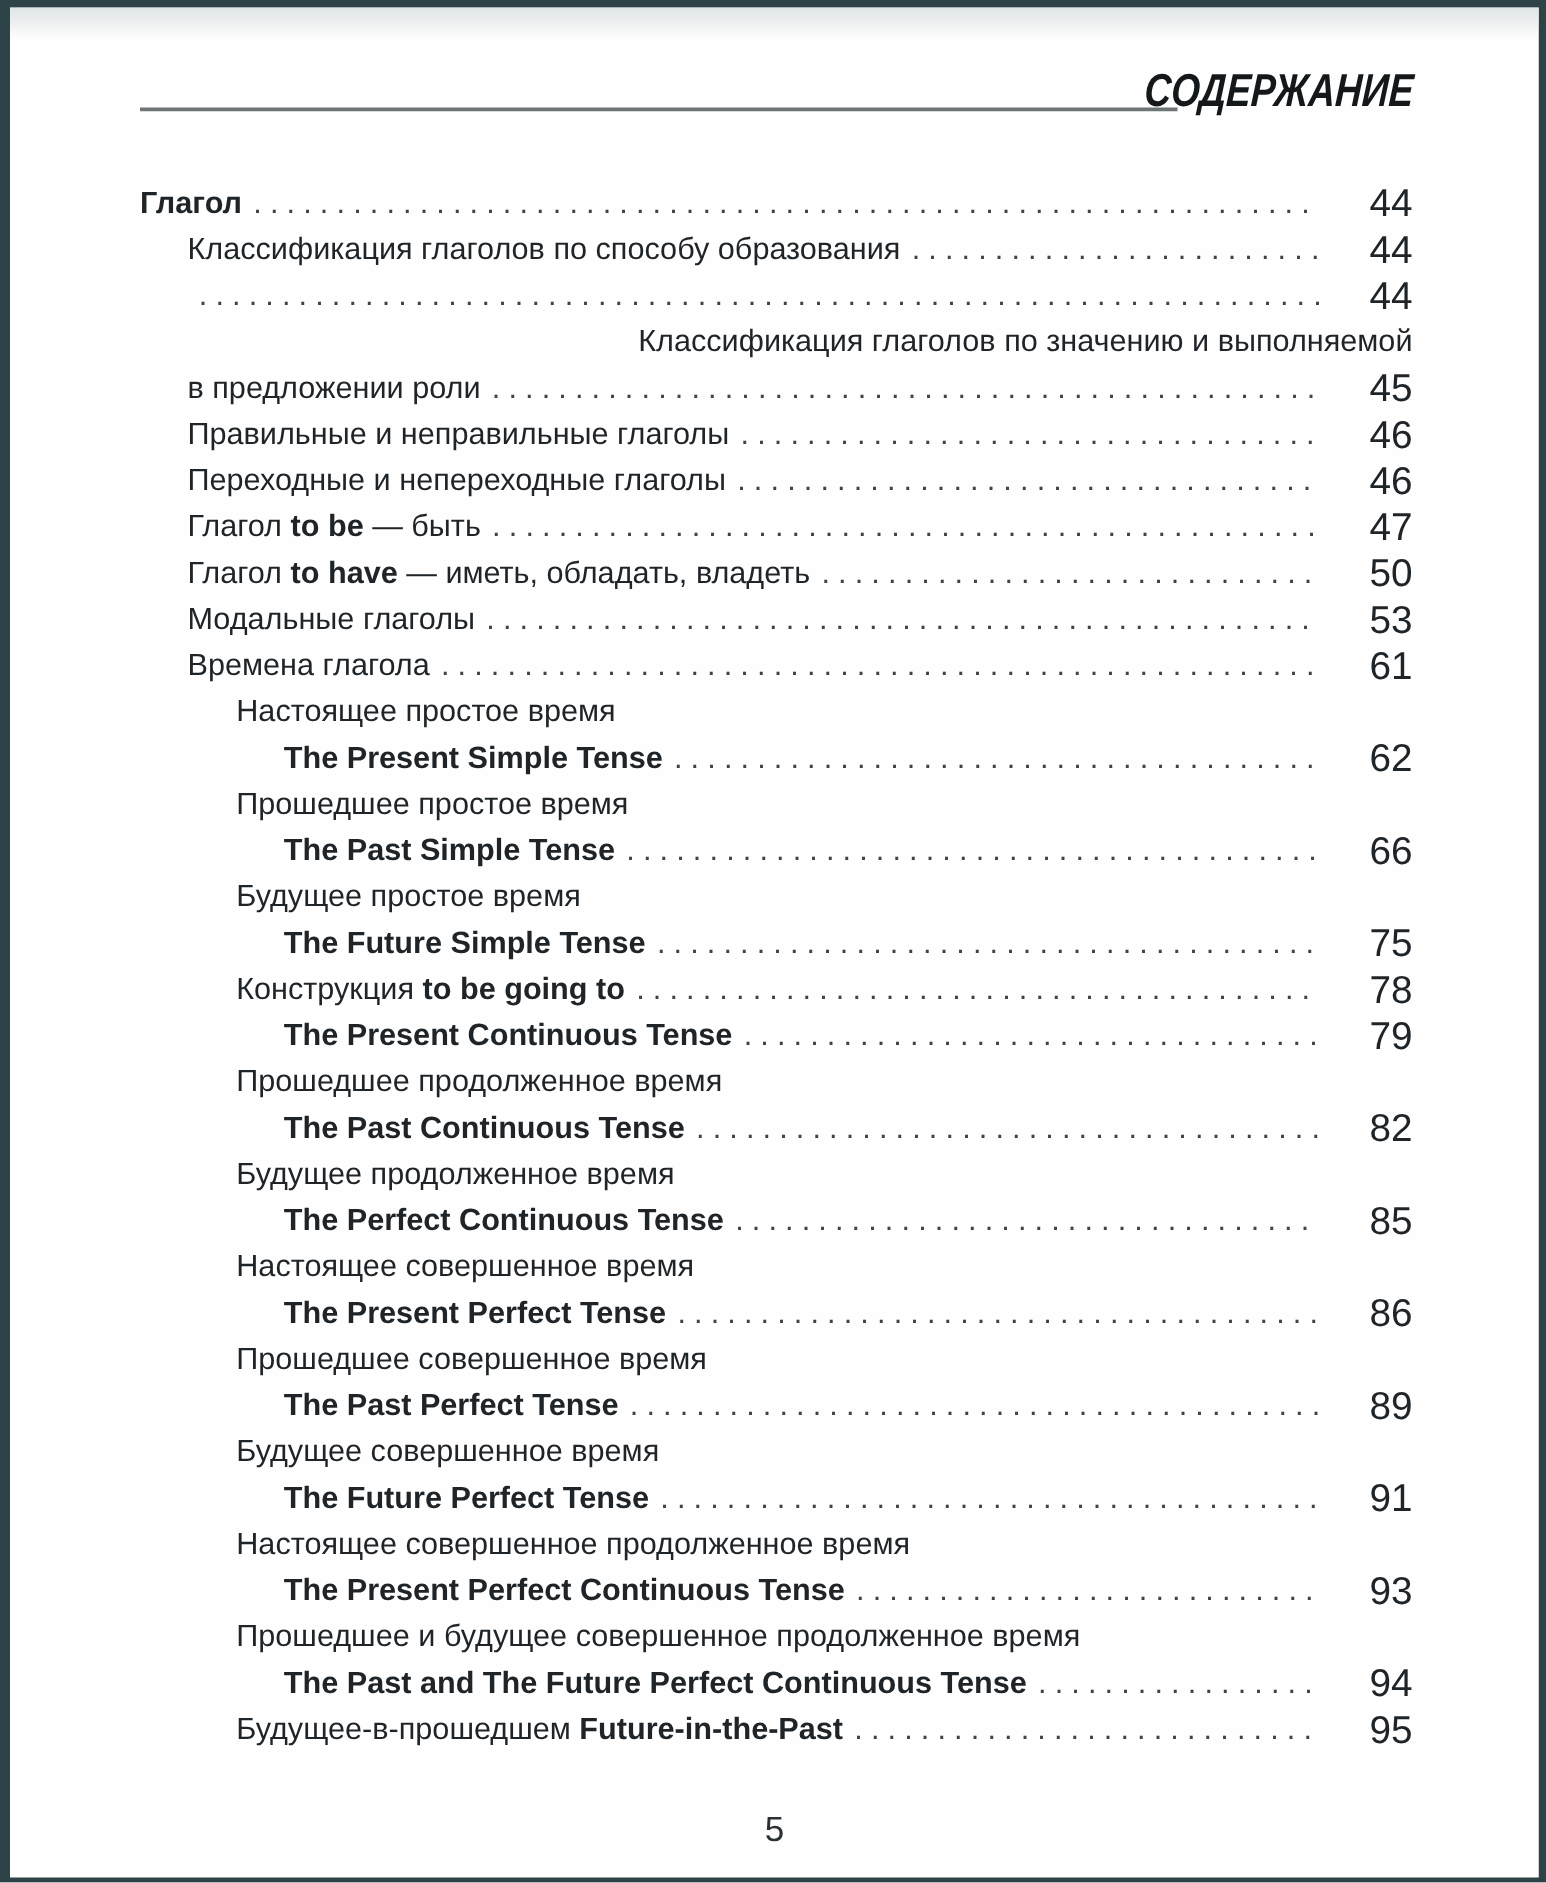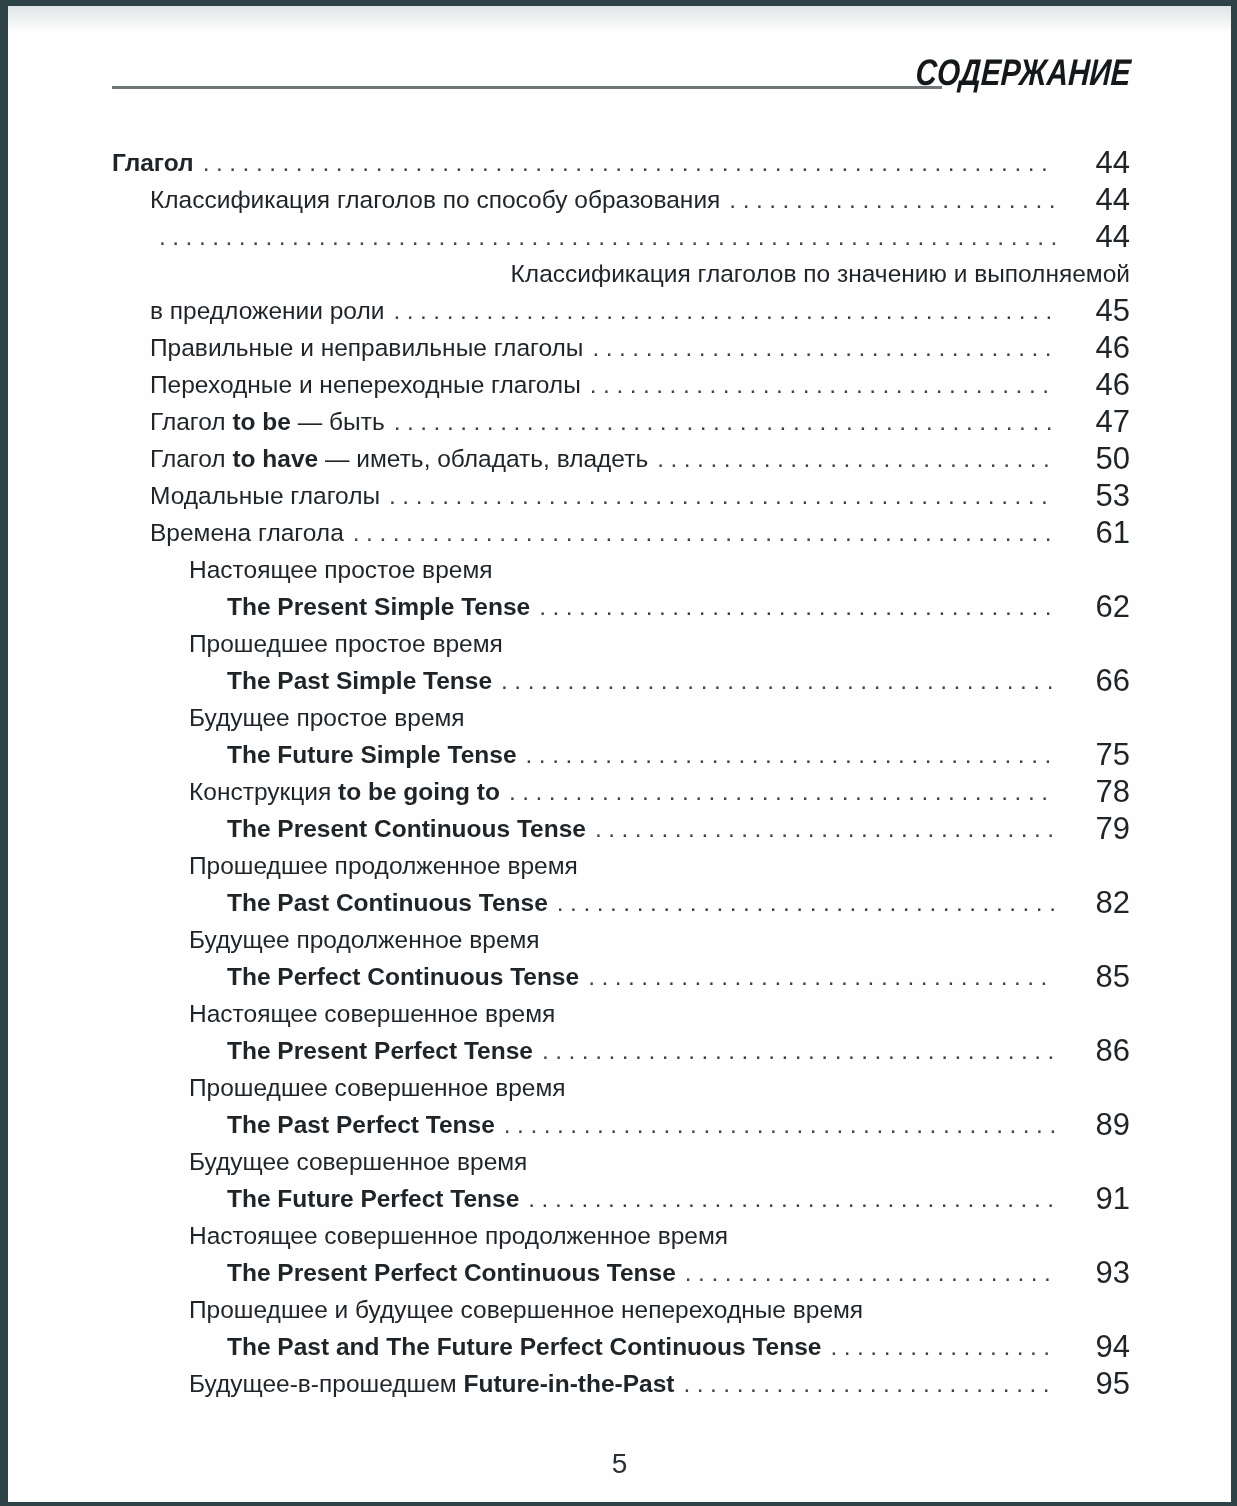--- a/index.html
+++ b/index.html
@@ -238,21 +238,21 @@
       </div>
       <div class="row indent-2">
         <span class="title"><span>Настоящее совершенное продолженное время</span></span>
       </div>
       <div class="row indent-3">
         <span class="title"><span class="b">The Present Perfect Continuous Tense</span></span>
         <span class="dots"></span>
         <span class="pg">93</span>
       </div>
       <div class="row indent-2">
-        <span class="title"><span>Прошедшее и будущее совершенное непереходные время</span></span>
+        <span class="title"><span>Прошедшее и будущее совершенное продолженное время</span></span>
       </div>
       <div class="row indent-3">
         <span class="title"><span class="b">The Past and The Future Perfect Continuous Tense</span></span>
         <span class="dots"></span>
         <span class="pg">94</span>
       </div>
       <div class="row indent-2">
         <span class="title"><span>Будущее-в-прошедшем </span><span class="b">Future-in-the-Past</span></span>
         <span class="dots"></span>
         <span class="pg">95</span>

